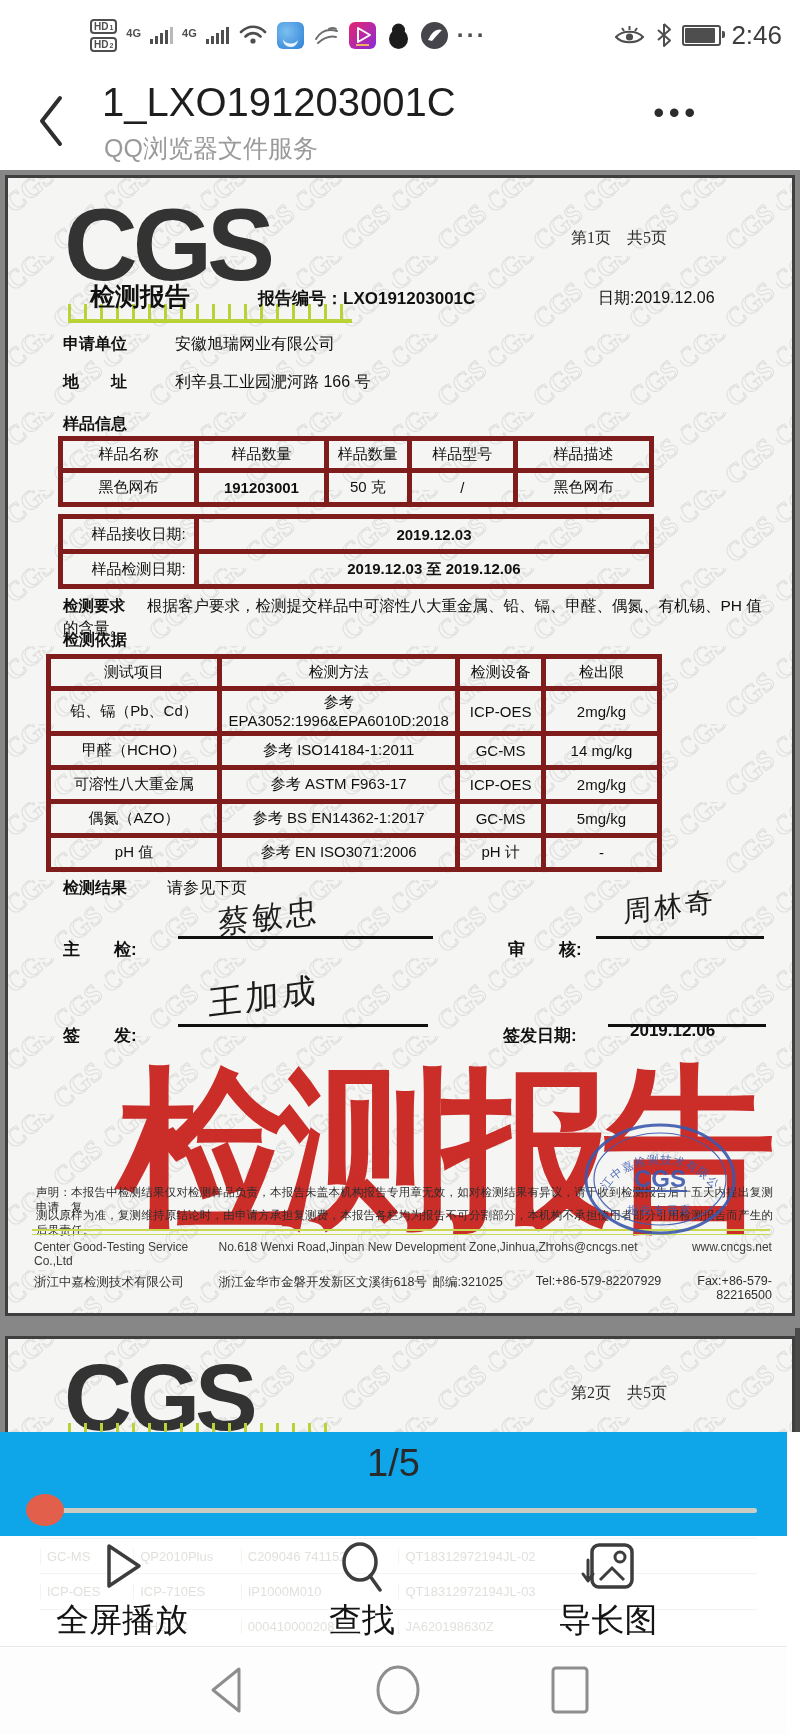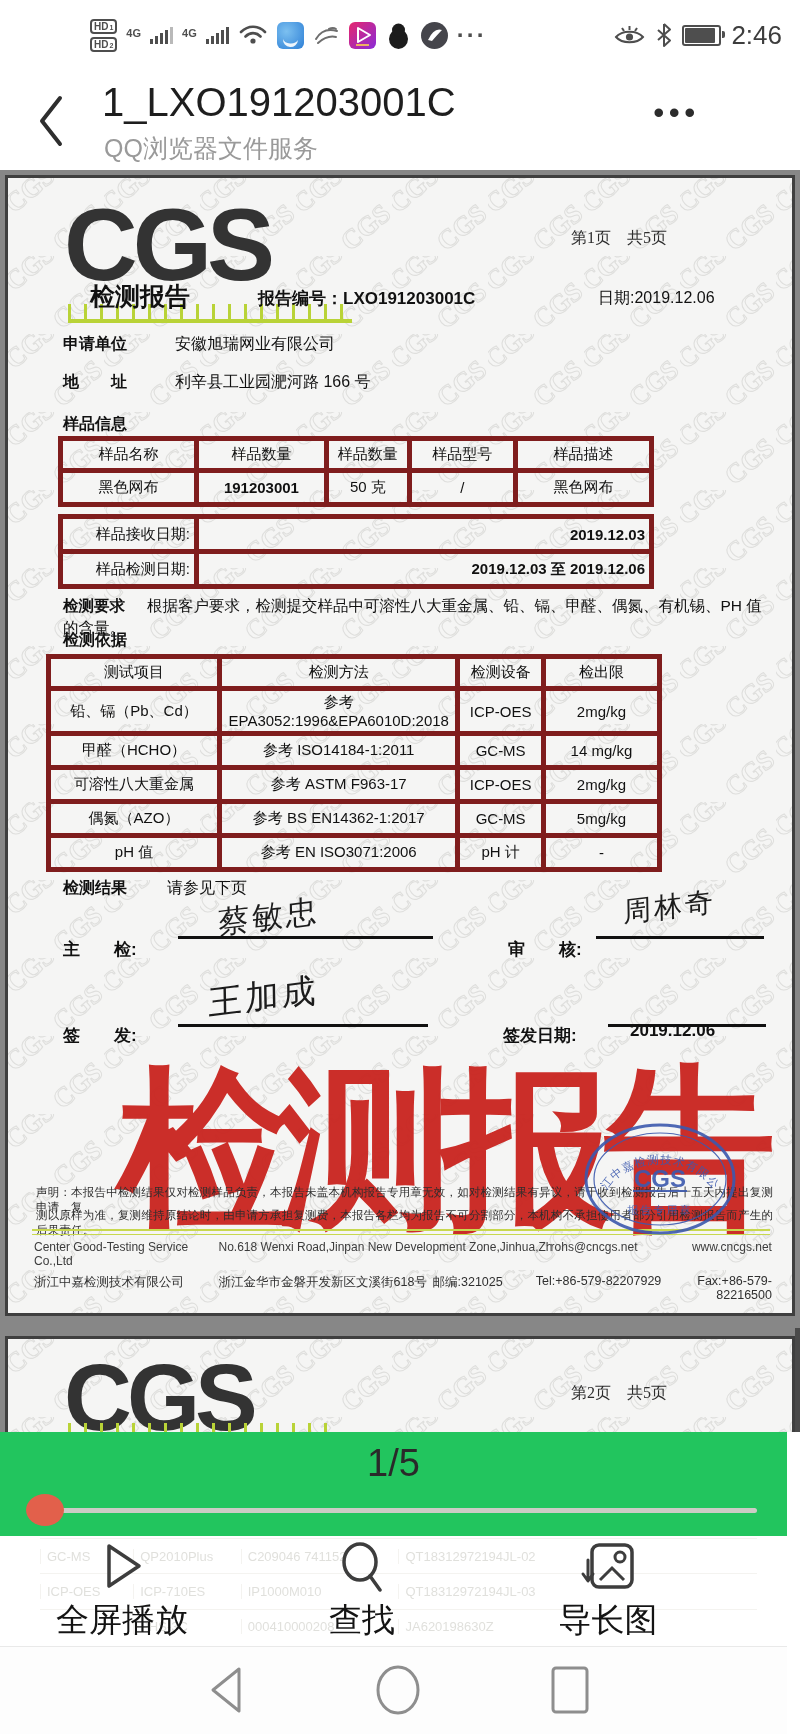--- a/index.html
+++ b/index.html
@@ -43,40 +43,40 @@
   .doctitle{position:absolute;left:82px;top:102px;font-size:25px;font-weight:bold;}
   .repline{position:absolute;left:250px;top:109px;font-size:17px;font-weight:bold;}
   .docdate{position:absolute;left:590px;top:110px;font-size:16px;}
   .kv{position:absolute;font-size:16px;}
   .kv .k{font-weight:bold;}
   .kv .v{margin-left:48px;}
   .secttitle{position:absolute;font-size:16px;font-weight:bold;}
   .t{position:absolute;border-collapse:collapse;table-layout:fixed;font-size:15px;text-align:center;color:#111;}
   .t th,.t td{border:5px solid #7f1d1d;padding:2px 4px;font-weight:normal;height:25px;}
   .t th{height:23px;}
-  .dt td{text-align:right;padding-left:24px;height:26px;}
+  .dt td{text-align:center;padding-left:24px;height:26px;}
   .req{position:absolute;left:55px;top:417px;width:700px;font-size:15.5px;line-height:1.4;}
   .req .k{font-weight:bold;margin-right:22px;}
   .resrow{position:absolute;left:55px;top:700px;font-size:16px;}
   .resrow .k{font-weight:bold;margin-right:40px;}
   .slabel{position:absolute;font-size:17px;font-weight:bold;}
   .sline{position:absolute;border-bottom:3px solid #111;}
   .sig{position:absolute;font-size:31px;color:#1c1c1c;transform:rotate(-7deg) skewX(-6deg);letter-spacing:3px;white-space:nowrap;}
   .issuedate{position:absolute;font-size:17px;font-weight:bold;}
   .redstamp{position:absolute;left:110px;top:884px;font-size:172px;font-weight:900;color:#c9241f;letter-spacing:-10px;line-height:1;white-space:nowrap;opacity:.95;}
   .disc{position:absolute;left:28px;width:738px;font-size:11.5px;color:#2d2d2d;letter-spacing:.2px;}
   .gline{position:absolute;left:24px;right:22px;top:1051px;height:3px;border-top:2px solid #c8d84f;border-bottom:1px solid #c8d84f;}
   .frow{position:absolute;left:26px;right:20px;display:flex;font-size:12px;color:#3c3c3c;}
   .frow span{display:block;}
   .sealwrap{position:absolute;left:573px;top:942px;width:158px;height:118px;}
 
   .sbar{position:absolute;right:0;top:1158px;width:5px;height:112px;background:#4a4a4a;}
 
   
-  .bottompanel{position:absolute;top:1432px;left:0;right:13px;height:302px;background:#22c55e;}
+  .bottompanel{position:absolute;top:1432px;left:0;right:13px;height:302px;background:#0ea5e9;}
   .pos{position:absolute;top:10px;left:0;right:0;text-align:center;font-size:38px;color:#2a2a2a;}
   .track{position:absolute;left:28px;right:30px;top:76px;height:5px;background:#ccccc5;border-radius:3px;}
   .knob{position:absolute;left:26px;top:62px;width:38px;height:32px;background:#e2604b;border-radius:50%;}
   .toolbar{position:absolute;left:0;right:0;top:104px;height:110px;background:#fff;overflow:hidden;}
   .ghost{position:absolute;left:40px;right:30px;top:2px;bottom:4px;opacity:.55;color:#c7c7c0;font-size:13px;}
   .ghost .grow{display:flex;height:33%;align-items:center;border-top:1px solid #eceae4;}
   .ghost .grow span{display:block;border-left:1px solid #eceae4;padding-left:6px;box-sizing:border-box;overflow:hidden;white-space:nowrap;}
   .g1{width:13%;} .g2{width:15%;} .g3{width:22%;} .g4{width:30%;} .g5{width:20%;}
   .tbtn{position:absolute;top:4px;width:176px;text-align:center;}
   .tbtn .lbl{font-size:33px;color:#141414;margin-top:2px;}

